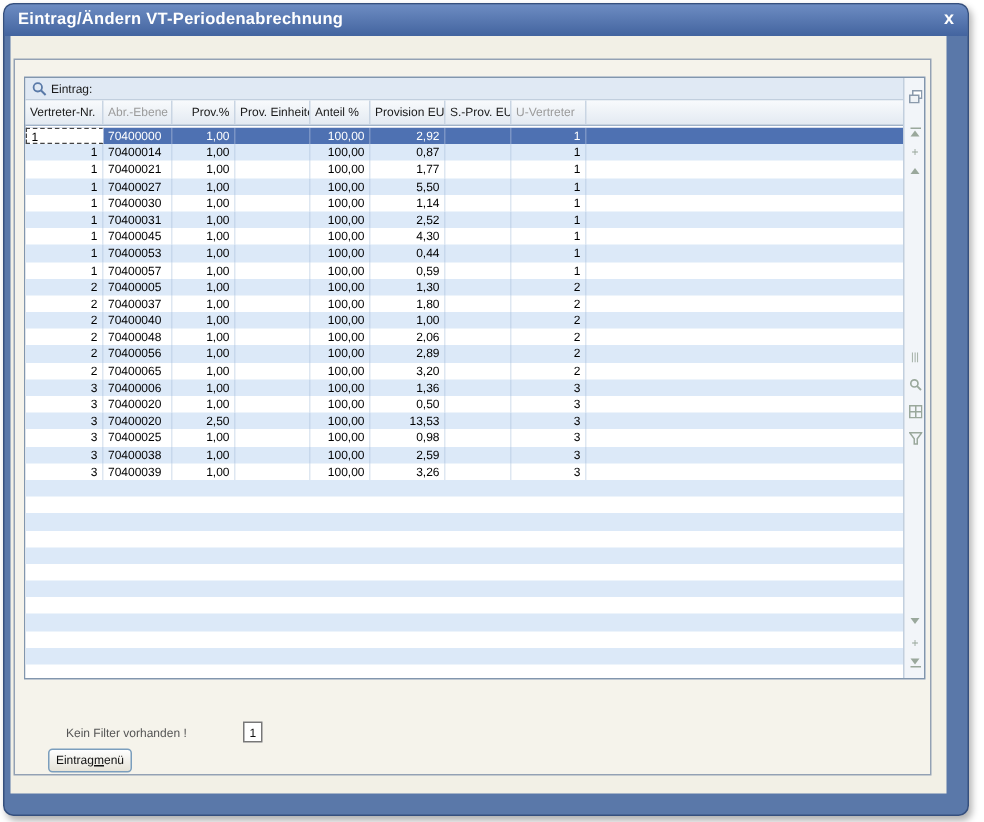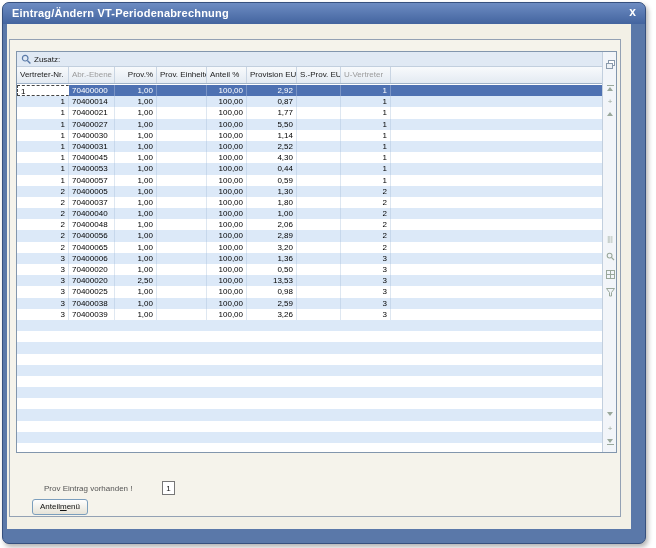--- a/index.html
+++ b/index.html
@@ -99,21 +99,21 @@
   <div class="client">
 
     <div class="panel">
 
       <div class="grid">
         <div class="filterbar">
           <svg width="11" height="11" viewBox="0 0 11 11">
             <circle cx="4.2" cy="4.2" r="2.8" fill="none" stroke="#5a7aa8" stroke-width="1.2"></circle>
             <line x1="6.4" y1="6.4" x2="9.4" y2="9.4" stroke="#5a7aa8" stroke-width="1.4"></line>
           </svg>
-          <span class="flabel">Zusatz:</span>
+          <span class="flabel">Eintrag:</span>
         </div>
 
         <div class="headerrow" id="headerrow"><div class="hcell" style="width: 52px; text-align: left;">Vertreter-Nr.</div><div class="hcell dis" style="width: 46px; text-align: left;">Abr.-Ebene</div><div class="hcell" style="width: 42px; text-align: right;">Prov.%</div><div class="hcell" style="width: 50px; text-align: left;">Prov. Einheiten</div><div class="hcell" style="width: 40px; text-align: left;">Anteil %</div><div class="hcell" style="width: 50px; text-align: left;">Provision EUR</div><div class="hcell" style="width: 44px; text-align: left;">S.-Prov. EUR</div><div class="hcell dis" style="width: 50px; text-align: left;">U-Vertreter</div><div class="hcell" style="width: 211px; border-right: none;"></div></div>
         <div class="rowsarea" id="rowsarea">
             <div class="trow sel"><div class="tcell focus" style="width: 52px; text-align: right;">1</div><div class="tcell" style="width: 46px; text-align: left;">70400000</div><div class="tcell" style="width: 42px; text-align: right;">1,00</div><div class="tcell" style="width: 50px; text-align: right;"></div><div class="tcell" style="width: 40px; text-align: right;">100,00</div><div class="tcell" style="width: 50px; text-align: right;">2,92</div><div class="tcell" style="width: 44px; text-align: right;"></div><div class="tcell" style="width: 50px; text-align: right;">1</div><div class="tcell filler" style="width: 211px;"></div></div>
             <div class="trow alt"><div class="tcell" style="width: 52px; text-align: right;">1</div><div class="tcell" style="width: 46px; text-align: left;">70400014</div><div class="tcell" style="width: 42px; text-align: right;">1,00</div><div class="tcell" style="width: 50px; text-align: right;"></div><div class="tcell" style="width: 40px; text-align: right;">100,00</div><div class="tcell" style="width: 50px; text-align: right;">0,87</div><div class="tcell" style="width: 44px; text-align: right;"></div><div class="tcell" style="width: 50px; text-align: right;">1</div><div class="tcell filler" style="width: 211px;"></div></div>
             <div class="trow"><div class="tcell" style="width: 52px; text-align: right;">1</div><div class="tcell" style="width: 46px; text-align: left;">70400021</div><div class="tcell" style="width: 42px; text-align: right;">1,00</div><div class="tcell" style="width: 50px; text-align: right;"></div><div class="tcell" style="width: 40px; text-align: right;">100,00</div><div class="tcell" style="width: 50px; text-align: right;">1,77</div><div class="tcell" style="width: 44px; text-align: right;"></div><div class="tcell" style="width: 50px; text-align: right;">1</div><div class="tcell filler" style="width: 211px;"></div></div>
             <div class="trow alt"><div class="tcell" style="width: 52px; text-align: right;">1</div><div class="tcell" style="width: 46px; text-align: left;">70400027</div><div class="tcell" style="width: 42px; text-align: right;">1,00</div><div class="tcell" style="width: 50px; text-align: right;"></div><div class="tcell" style="width: 40px; text-align: right;">100,00</div><div class="tcell" style="width: 50px; text-align: right;">5,50</div><div class="tcell" style="width: 44px; text-align: right;"></div><div class="tcell" style="width: 50px; text-align: right;">1</div><div class="tcell filler" style="width: 211px;"></div></div>
             <div class="trow"><div class="tcell" style="width: 52px; text-align: right;">1</div><div class="tcell" style="width: 46px; text-align: left;">70400030</div><div class="tcell" style="width: 42px; text-align: right;">1,00</div><div class="tcell" style="width: 50px; text-align: right;"></div><div class="tcell" style="width: 40px; text-align: right;">100,00</div><div class="tcell" style="width: 50px; text-align: right;">1,14</div><div class="tcell" style="width: 44px; text-align: right;"></div><div class="tcell" style="width: 50px; text-align: right;">1</div><div class="tcell filler" style="width: 211px;"></div></div>
             <div class="trow alt"><div class="tcell" style="width: 52px; text-align: right;">1</div><div class="tcell" style="width: 46px; text-align: left;">70400031</div><div class="tcell" style="width: 42px; text-align: right;">1,00</div><div class="tcell" style="width: 50px; text-align: right;"></div><div class="tcell" style="width: 40px; text-align: right;">100,00</div><div class="tcell" style="width: 50px; text-align: right;">2,52</div><div class="tcell" style="width: 44px; text-align: right;"></div><div class="tcell" style="width: 50px; text-align: right;">1</div><div class="tcell filler" style="width: 211px;"></div></div>
@@ -192,18 +192,18 @@
           <div class="sicon" style="top:370px">+</div>
           <div class="sicon" style="top:384px">
               <span class="stack">
                 <span class="tri dn"></span>
                 <span class="bar"></span>
               </span>
             </div>
         </div>
       </div>
 
-      <div class="status">Prov Eintrag vorhanden !</div>
+      <div class="status">Kein Filter vorhanden !</div>
       <div class="countbox">1</div>
-      <div class="zbtn"><span>Anteil</span><u>m</u><span>enü</span></div>
+      <div class="zbtn"><span>Eintrag</span><u>m</u><span>enü</span></div>
     </div>
   </div>
 </div>
 
 </body></html>

